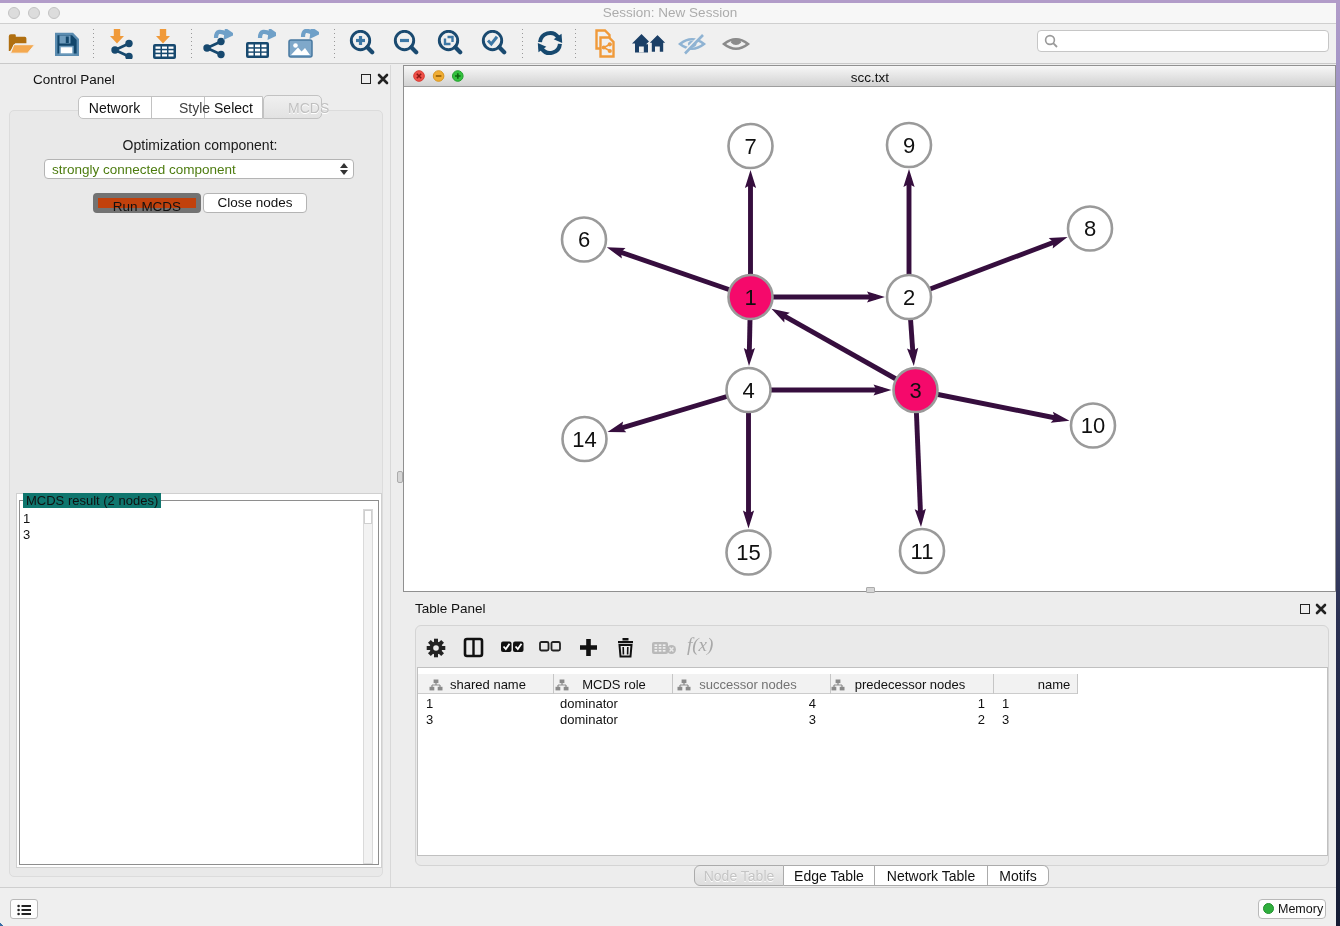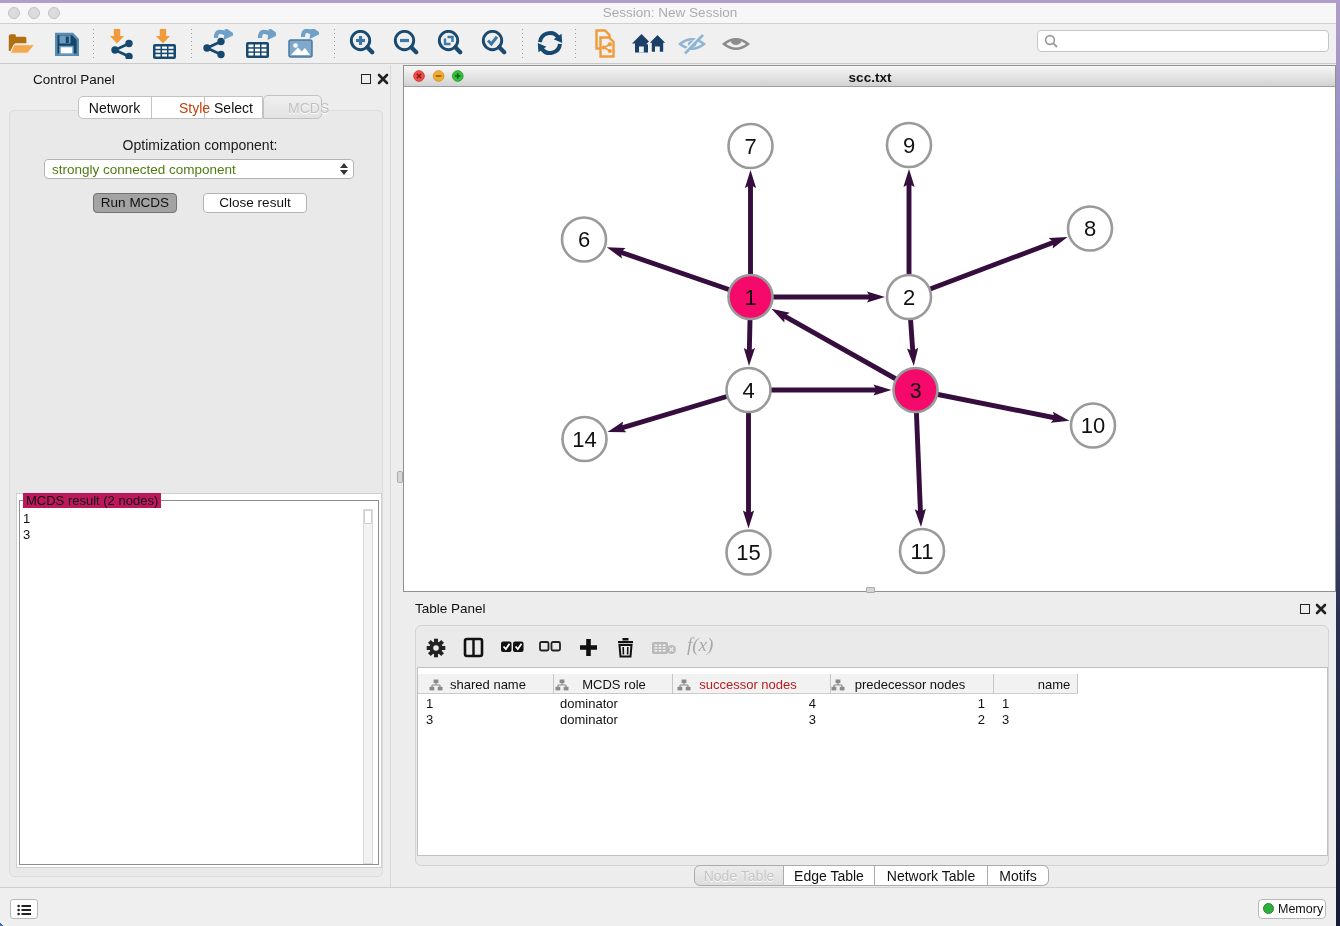--- a/index.html
+++ b/index.html
@@ -150,44 +150,44 @@
     <path d="M2 2 L10 10 M10 2 L2 10" stroke="#222" stroke-width="2.6" stroke-linecap="round"></path>
   </svg>
 
 <div class="abs" style="left:9px;top:110px;width:374px;height:767px;background:#e9e9e9;border:1px solid #dcdcdc;border-radius:5px;"></div>
 
 <div class="abs" style="left:78px;top:96px;width:185px;height:23px;background:#fff;border:1px solid #c2c2c2;border-radius:5px 0 0 5px;"></div>
 <div class="abs" style="left:151px;top:96px;width:1px;height:23px;background:#c2c2c2;"></div>
 <div class="abs" style="left:204px;top:96px;width:1px;height:23px;background:#c2c2c2;"></div>
 <div class="abs" style="left:263px;top:95px;width:59px;height:24px;background:linear-gradient(#f0f0f0,#e2e2e2);border:1px solid #c2c2c2;border-radius:5px 5px 5px 0;"></div>
 <div class="abs" style="left:78px;top:100px;width:73px;height:16px;text-align:center;font-size:14px;color:#111;">Network</div>
-<div class="abs" style="left:151px;top:100px;width:53px;height:16px;text-align:center;font-size:14px;color:#c2410c;padding-left:28px;">Style</div>
+<div class="abs" style="left:151px;top:100px;width:53px;height:16px;text-align:center;font-size:14px;color:#404040;padding-left:28px;">Style</div>
 <div class="abs" style="left:204px;top:100px;width:59px;height:16px;text-align:center;font-size:14px;color:#111;">Select</div>
 <div class="abs" style="left:263px;top:100px;width:45px;height:16px;text-align:center;font-size:14px;color:#c0c0c0;text-shadow:0 1px 0 #fff;padding-left:25px;">MCDS</div>
 
 <div class="abs" style="left:0px;top:137px;width:400px;text-align:center;font-size:14px;color:#1a1a1a;">Optimization component:</div>
 <div class="abs" style="left:44px;top:159px;width:310px;height:20px;background:#fff;border:1px solid #b4b4b4;border-radius:4px;"></div>
 <div class="abs" style="left:52px;top:162px;font-size:13.5px;color:#4d7c0f;">strongly connected component</div>
 <svg class="abs" style="left:338px;top:162px;width:12px;height:14px" viewBox="0 0 12 14">
     <path d="M6 1 L10 6 L2 6 Z" fill="#333"></path>
     <path d="M6 13 L10 8 L2 8 Z" fill="#333"></path>
   </svg>
-<div class="abs" style="left:93px;top:193px;width:84px;height:20px;background:#a3a3a3;border:1px solid #737373;border-radius:4px;text-align:center;font-size:13.5px;color:#111;line-height:18px;">Run MCDS</div>
-<div class="abs" style="left:203px;top:193px;width:104px;height:20px;background:#fff;border:1px solid #b4b4b4;border-radius:4px;text-align:center;font-size:13.5px;color:#111;line-height:18px;">Close result</div>
+<div class="abs" style="left:93px;top:193px;width:108px;height:20px;background:#c2410c;border:5px solid #737373;border-radius:4px;text-align:center;font-size:13.5px;color:#111;line-height:18px;">Run MCDS</div>
+<div class="abs" style="left:203px;top:193px;width:104px;height:20px;background:#fff;border:1px solid #b4b4b4;border-radius:4px;text-align:center;font-size:13.5px;color:#111;line-height:18px;">Close nodes</div>
 
 <div class="abs" style="left:16px;top:493px;width:366px;height:375px;background:#fff;border:1px solid #d0d0d0;"></div>
 <div class="abs" style="left:19px;top:500px;width:360px;height:365px;border:1px solid #8e8e8e;"></div>
-<div class="abs" style="left:23px;top:493px;background:#be185d;padding:0 3px;font-size:13px;color:#111;">MCDS result (2 nodes)</div>
+<div class="abs" style="left:23px;top:493px;background:#0f766e;padding:0 3px;font-size:13px;color:#111;">MCDS result (2 nodes)</div>
 <div class="abs" style="left:23px;top:511px;font-size:13px;color:#111;line-height:16.2px;">1<br>3</div>
 <div class="abs" style="left:363px;top:509px;width:10px;height:355px;background:#f2f2f2;border:1px solid #dadada;"></div>
 <div class="abs" style="left:364px;top:510px;width:8px;height:14px;background:#fff;border:1px solid #cfcfcf;"></div>
 
 <div class="abs" style="left:403px;top:65px;width:933px;height:527px;background:#fff;border:1px solid #909090;"></div>
 <div class="abs" style="left:404px;top:66px;width:931px;height:21px;background:linear-gradient(#f7f7f7,#d2d2d2);border-bottom:1px solid #9e9e9e;"></div>
-<div class="abs" style="left:770px;top:70px;width:200px;font-size:13.5px;font-weight:bold;color:#111;text-align:center;">scc.txt</div>
+<div class="abs" style="left:770px;top:70px;width:200px;font-size:13.5px;font-weight:normal;color:#111;text-align:center;">scc.txt</div>
 <svg class="abs" style="left:413px;top:70px;width:52px;height:12px" viewBox="0 0 52 12">
 <circle cx="6" cy="6" r="5.3" fill="#ef5049" stroke="#d83b34" stroke-width="1"></circle>
 <path d="M3.8 3.8 L8.2 8.2 M8.2 3.8 L3.8 8.2" stroke="#8c1613" stroke-width="1.5"></path>
 <circle cx="25.6" cy="6" r="5.3" fill="#f0ad34" stroke="#d8961f" stroke-width="1"></circle>
 <line x1="22.8" y1="6" x2="28.4" y2="6" stroke="#985f05" stroke-width="1.7"></line>
 <circle cx="44.8" cy="6" r="5.3" fill="#33c13e" stroke="#23a12e" stroke-width="1"></circle>
 <path d="M44.8 3.2 L44.8 8.8 M42 6 L47.6 6" stroke="#0e6611" stroke-width="1.7"></path>
 </svg>
 
 <svg style="position:absolute;left:403px;top:66px;width:933px;height:526px" viewBox="403 66 933 526">
@@ -316,21 +316,21 @@
   </svg>
 <div class="abs" style="left:672px;top:674px;width:1px;height:20px;background:#c6c6c6;"></div>
 <div class="abs" style="left:534px;top:677px;width:160px;text-align:center;font-size:13px;color:#111;">MCDS role</div>
 <svg class="abs" style="left:555px;top:679px;width:14px;height:12px" viewBox="0 0 14 12">
     <rect x="4.6" y="0.5" width="4.8" height="3.6" fill="#8a8a8a"></rect>
     <rect x="0.5" y="7.8" width="4.8" height="3.6" fill="#8a8a8a"></rect>
     <rect x="8.7" y="7.8" width="4.8" height="3.6" fill="#8a8a8a"></rect>
     <path d="M7 4 V6 M3 6 H11 M3 6 V8 M11 6 V8" stroke="#8a8a8a" stroke-width="1.2" fill="none"></path>
   </svg>
 <div class="abs" style="left:830px;top:674px;width:1px;height:20px;background:#c6c6c6;"></div>
-<div class="abs" style="left:668px;top:677px;width:160px;text-align:center;font-size:13px;color:#b91c1c;">successor nodes</div>
+<div class="abs" style="left:668px;top:677px;width:160px;text-align:center;font-size:13px;color:#737373;">successor nodes</div>
 <svg class="abs" style="left:677px;top:679px;width:14px;height:12px" viewBox="0 0 14 12">
     <rect x="4.6" y="0.5" width="4.8" height="3.6" fill="#8a8a8a"></rect>
     <rect x="0.5" y="7.8" width="4.8" height="3.6" fill="#8a8a8a"></rect>
     <rect x="8.7" y="7.8" width="4.8" height="3.6" fill="#8a8a8a"></rect>
     <path d="M7 4 V6 M3 6 H11 M3 6 V8 M11 6 V8" stroke="#8a8a8a" stroke-width="1.2" fill="none"></path>
   </svg>
 <div class="abs" style="left:993px;top:674px;width:1px;height:20px;background:#c6c6c6;"></div>
 <div class="abs" style="left:830px;top:677px;width:160px;text-align:center;font-size:13px;color:#111;">predecessor nodes</div>
 <svg class="abs" style="left:831px;top:679px;width:14px;height:12px" viewBox="0 0 14 12">
     <rect x="4.6" y="0.5" width="4.8" height="3.6" fill="#8a8a8a"></rect>

